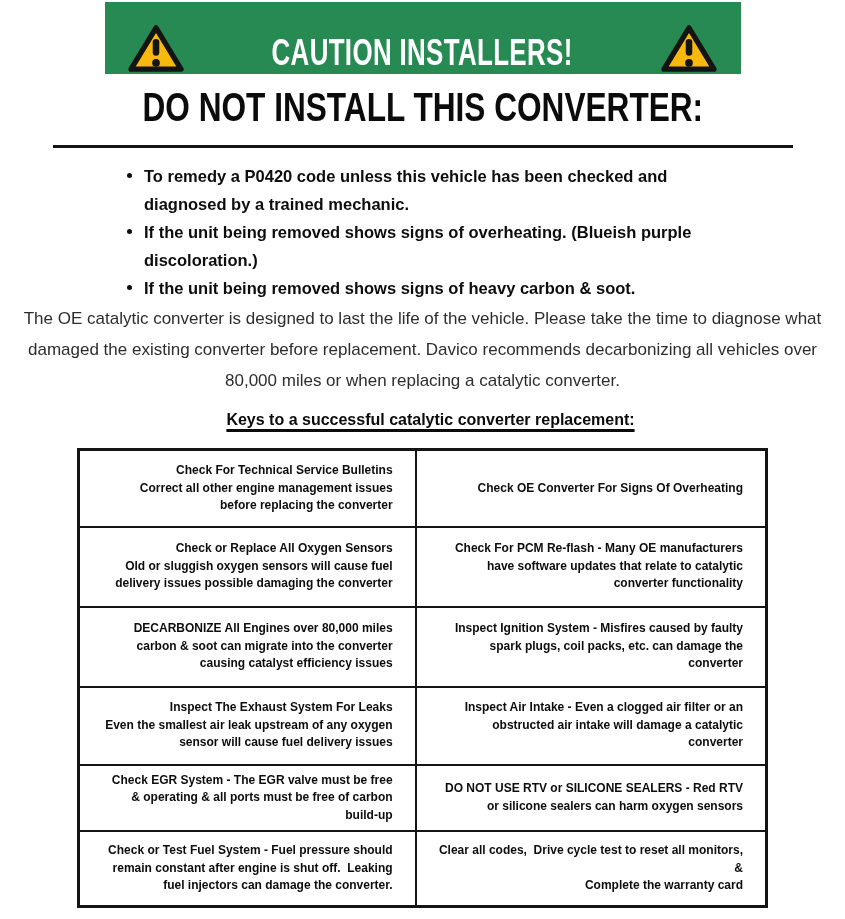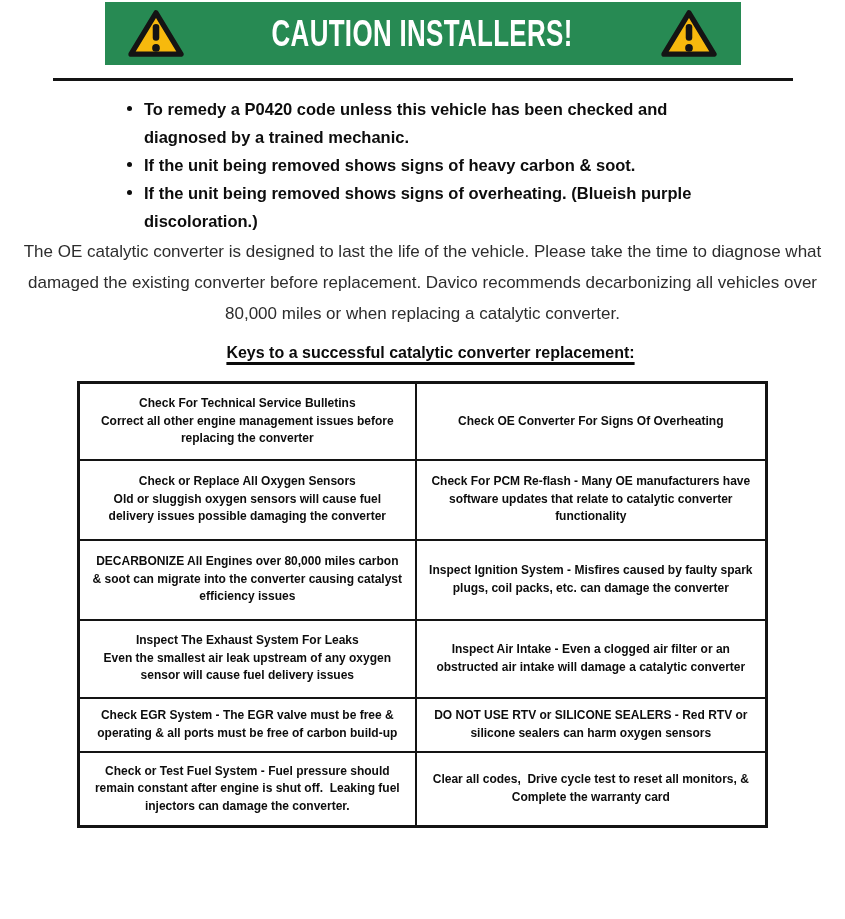--- a/index.html
+++ b/index.html
@@ -6,22 +6,22 @@
   html,body { background:#ffffff; }
   body {
     width:845px; height:919px; overflow:hidden;
     font-family:"Liberation Sans","DejaVu Sans",sans-serif;
     color:#111;
   }
   .page { width:845px; height:919px; background:#fff; }
 
   
   .banner {
-    width:636px; height:63px; margin:2px auto 0;
-    display:flex; align-items:center; justify-content:center; gap:22px;
+    width:636px; height:72px; margin:2px auto 0;
+    display:flex; align-items:flex-end; justify-content:center; gap:22px;
   }
   .banner-text {
     color:#ffffff; font-weight:bold; font-size:37px; white-space:nowrap;
     display:inline-block; transform:scaleX(0.70); transform-origin:center;
     letter-spacing:0.5px;
   }
   .warn-svg { display:block; }
 
   
   .headline {
@@ -59,23 +59,23 @@
     font-size:16px; font-weight:bold; color:#0b0b0b;
     text-decoration:underline; text-decoration-thickness:2.5px; text-underline-offset:4px;margin-left:16px;
   }
 
   
   table.keys {
     width:691px; margin:17px auto 0; border-collapse:collapse;
     border:3px solid #141414; table-layout:fixed;
   }
   table.keys td {
-    border:2.5px solid #141414; vertical-align:middle; text-align:center;
+    border:2.5px solid #141414; vertical-align:middle; text-align:right;
     font-size:12px; font-weight:bold; line-height:17.5px; color:#0d0d0d;
-    padding:6px 12px; white-space:pre-wrap;
+    padding:6px 22px; white-space:pre-wrap;
   }
   table.keys col.c-left  { width:49%; }
   table.keys col.c-right { width:51%; }
   tr.r0 td { height:77px; }
   tr.r1 td { height:80px;border-radius:17px; }
   tr.r2 td { height:80px; }
   tr.r3 td { height:78px; }
   tr.r4 td { height:54px; }
   tr.r5 td { height:75px; }
 </style>
@@ -95,27 +95,28 @@
     <span class="banner-text">CAUTION INSTALLERS!</span>
     <span>
       <svg class="warn-svg" width="58" height="50" viewBox="0 0 60 52">
         <path d="M30 4 L56 47 L4 47 Z" fill="#f7b90d" stroke="#141414" stroke-width="5.5" stroke-linejoin="round"></path>
         <rect x="26.6" y="15.5" width="6.8" height="17.5" rx="3.4" fill="#141414"></rect>
         <circle cx="30" cy="40.5" r="4" fill="#141414"></circle>
       </svg>
     </span>
   </div>
 
+  <h1 class="headline"><span>DO NOT INSTALL THIS CONVERTER:</span></h1>
 
   <div class="rule"></div>
 
   <ul class="warnings">
     <li>To remedy a P0420 code unless this vehicle has been checked and diagnosed by a trained mechanic.</li>
+    <li>If the unit being removed shows signs of overheating. (Blueish purple discoloration.)</li>
     <li>If the unit being removed shows signs of heavy carbon &amp; soot.</li>
-    <li>If the unit being removed shows signs of overheating. (Blueish purple discoloration.)</li>
   </ul>
 
   <p class="intro">The OE catalytic converter is designed to last the life of the vehicle. Please take the time to diagnose what damaged the existing converter before replacement. Davico recommends decarbonizing all vehicles over 80,000 miles or when replacing a catalytic converter.</p>
 
   <h2 class="section-heading"><span>Keys to a successful catalytic converter replacement:</span></h2>
 
   <table class="keys">
     <colgroup>
         <col class="c-left">
         <col class="c-right">

